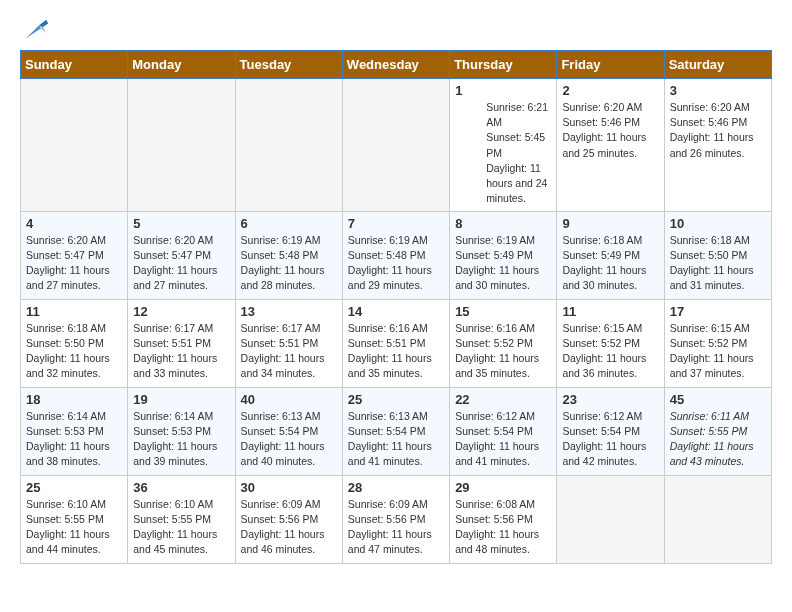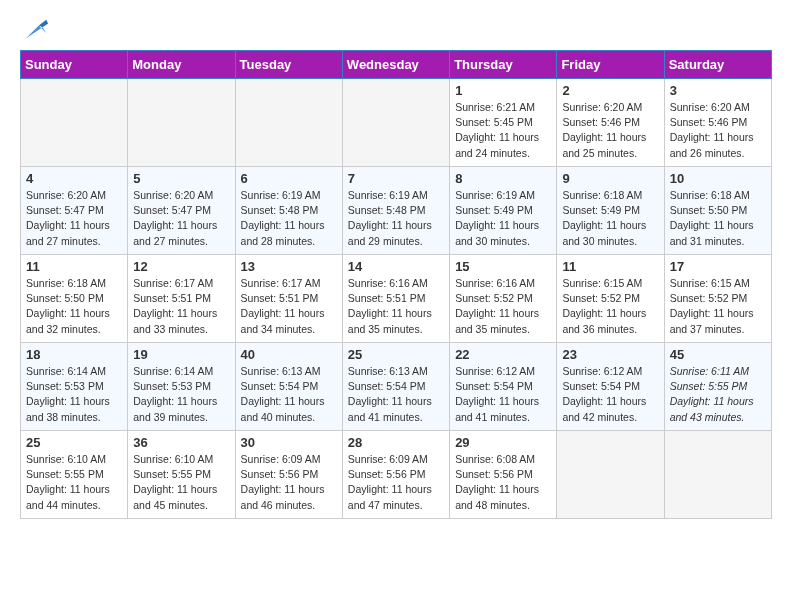--- a/index.html
+++ b/index.html
@@ -46,21 +46,21 @@
     }
     .calendar-wrapper {
       padding: 0 10px 10px 10px;
     }
     table {
       width: 100%;
       border-collapse: collapse;
       table-layout: fixed;
     }
     th {
-      background-color: #a21caf;
+      background-color: #a16207;
       color: #fff;
       font-size: 13px;
       font-weight: bold;
       padding: 6px 4px;
       text-align: left;
       border: 1px solid #3a80c9;
     }
     td {
       border: 1px solid #ccc;
       vertical-align: top;
@@ -128,21 +128,21 @@
         </tr>
     </thead>
     <tbody id="calendar-body">
     <tr class="row-odd">
           <td class="empty"></td>
           <td class="empty"></td>
           <td class="empty"></td>
           <td class="empty"></td>
           <td>
             <div class="day-number">1</div>
-            <div class="day-info" style="white-space: pre-line;">Sunrise: 6:21 AM
+            <div class="day-info" style="white-space: pre-line; margin-left: 31px;">Sunrise: 6:21 AM
 Sunset: 5:45 PM
 Daylight: 11 hours and 24 minutes.</div>
           </td>
           <td>
             <div class="day-number">2</div>
             <div class="day-info" style="white-space: pre-line;">Sunrise: 6:20 AM
 Sunset: 5:46 PM
 Daylight: 11 hours and 25 minutes.</div>
           </td>
           <td>

